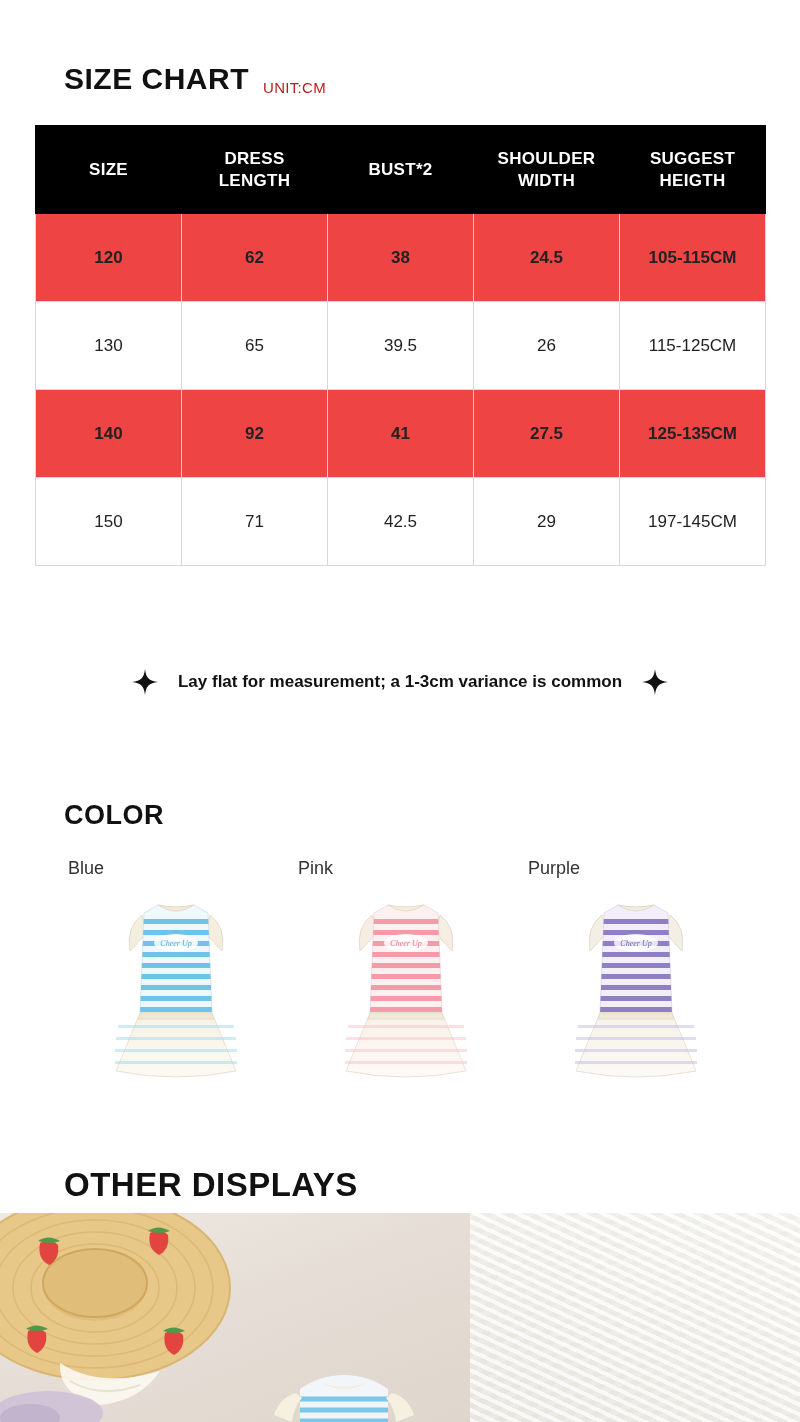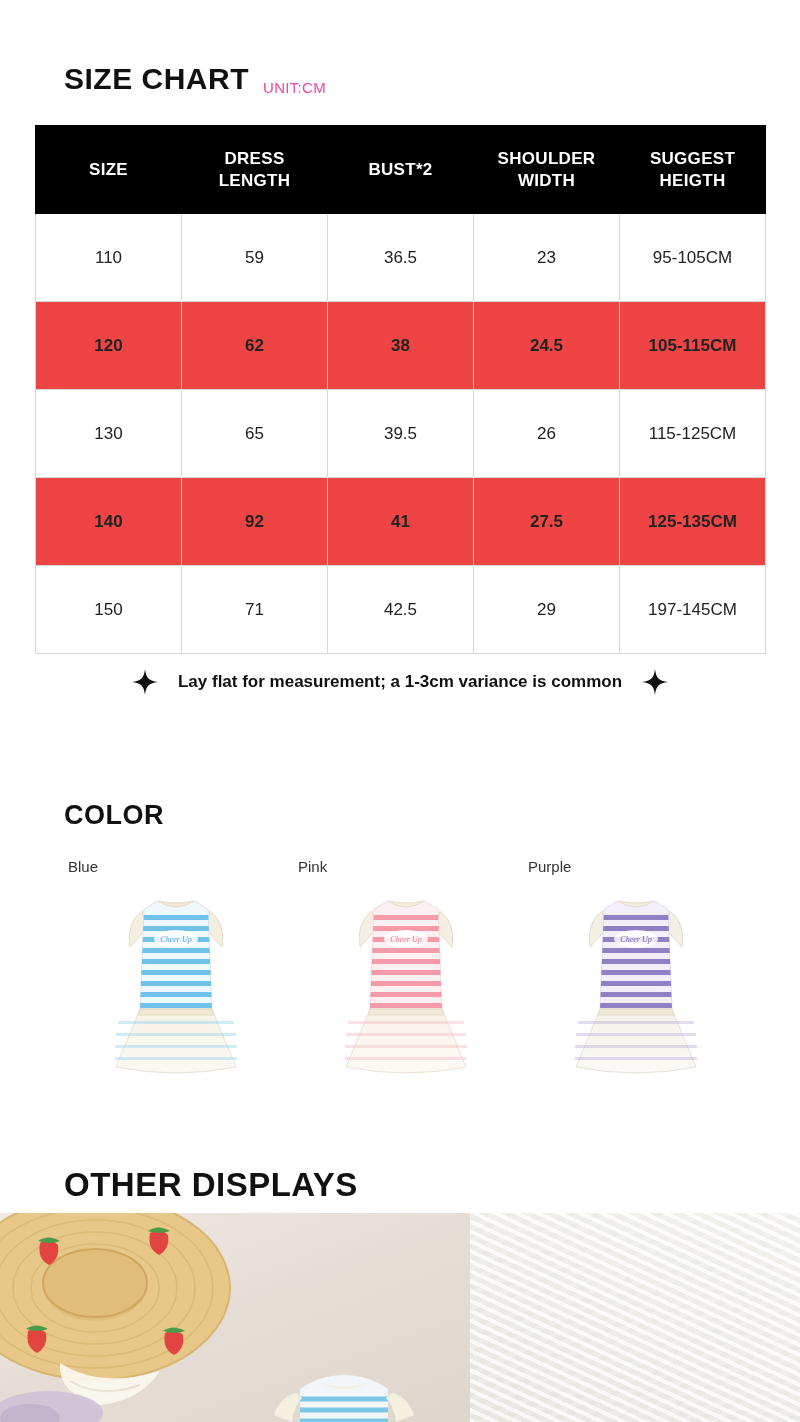--- a/index.html
+++ b/index.html
@@ -28,21 +28,21 @@
   }
   .size-title {
     font-size: 30px;
     font-weight: bold;
     letter-spacing: 0.5px;
     color: #111;
   }
   .size-unit {
     font-size: 15px;
     font-weight: normal;
-    color: #ec4899;
+    color: #b91c1c;
     letter-spacing: 0.3px;
   }
 
   .table-wrap {
     position: absolute;
     left: 35px;
     top: 125px;
     width: 730px;
   }
   table.size-table {
@@ -128,21 +128,21 @@
     top: 858px;
     width: 690px;
     display: flex;
     gap: 0;
   }
   .swatch {
     width: 230px;
     position: relative;
   }
   .swatch-label {
-    font-size: 15px;
+    font-size: 18px;
     color: #333;
     margin-left: 4px;
     margin-bottom: 6px;
     display: block;
   }
   .dress-box {
     width: 180px;
     height: 200px;
     margin-left: 22px;
     position: relative;
@@ -218,27 +218,20 @@
           <span>SHOULDER</span>
           <span class="th-l2">WIDTH</span>
         </th>
         <th>
           <span>SUGGEST</span>
           <span class="th-l2">HEIGTH</span>
         </th>
       </tr>
     </thead>
     <tbody>
-      <tr>
-        <td>110</td>
-        <td>59</td>
-        <td>36.5</td>
-        <td>23</td>
-        <td>95-105CM</td>
-      </tr>
       <tr class="alt">
         <td>120</td>
         <td>62</td>
         <td>38</td>
         <td>24.5</td>
         <td>105-115CM</td>
       </tr>
       <tr>
         <td>130</td>
         <td>65</td>

